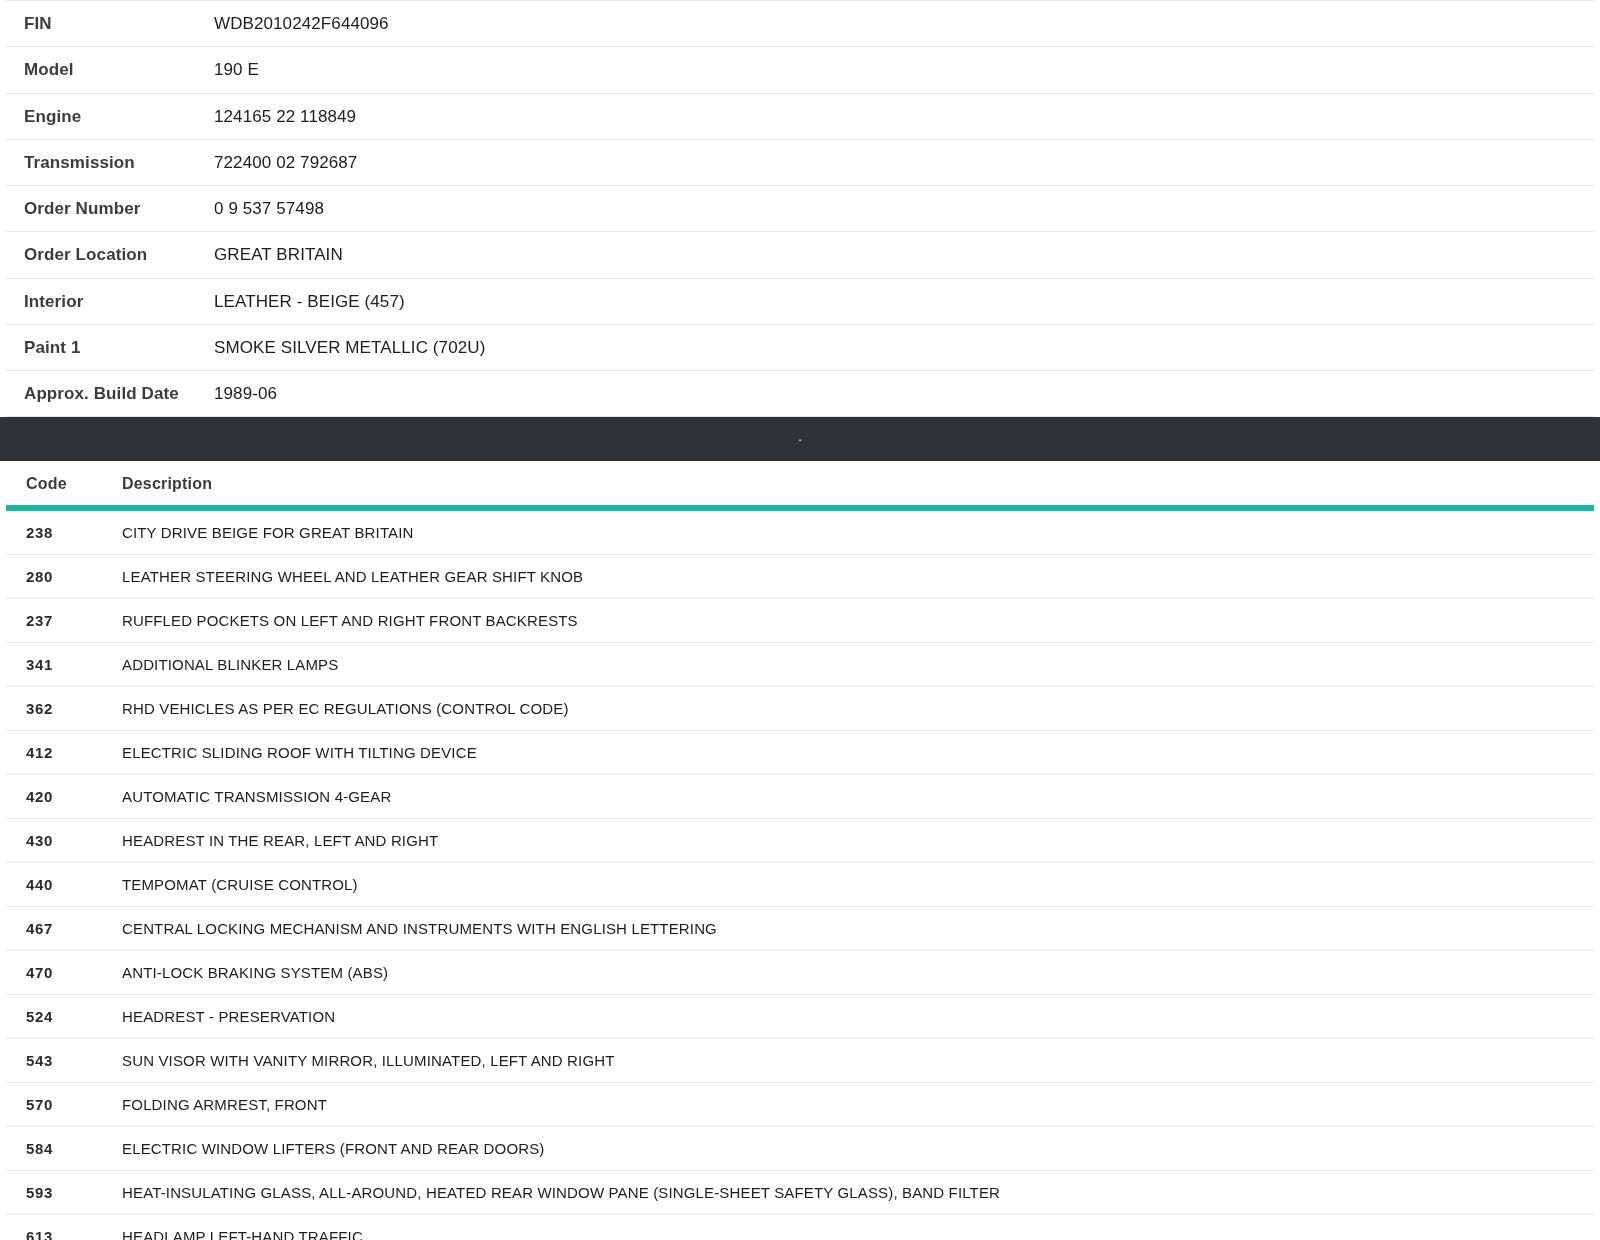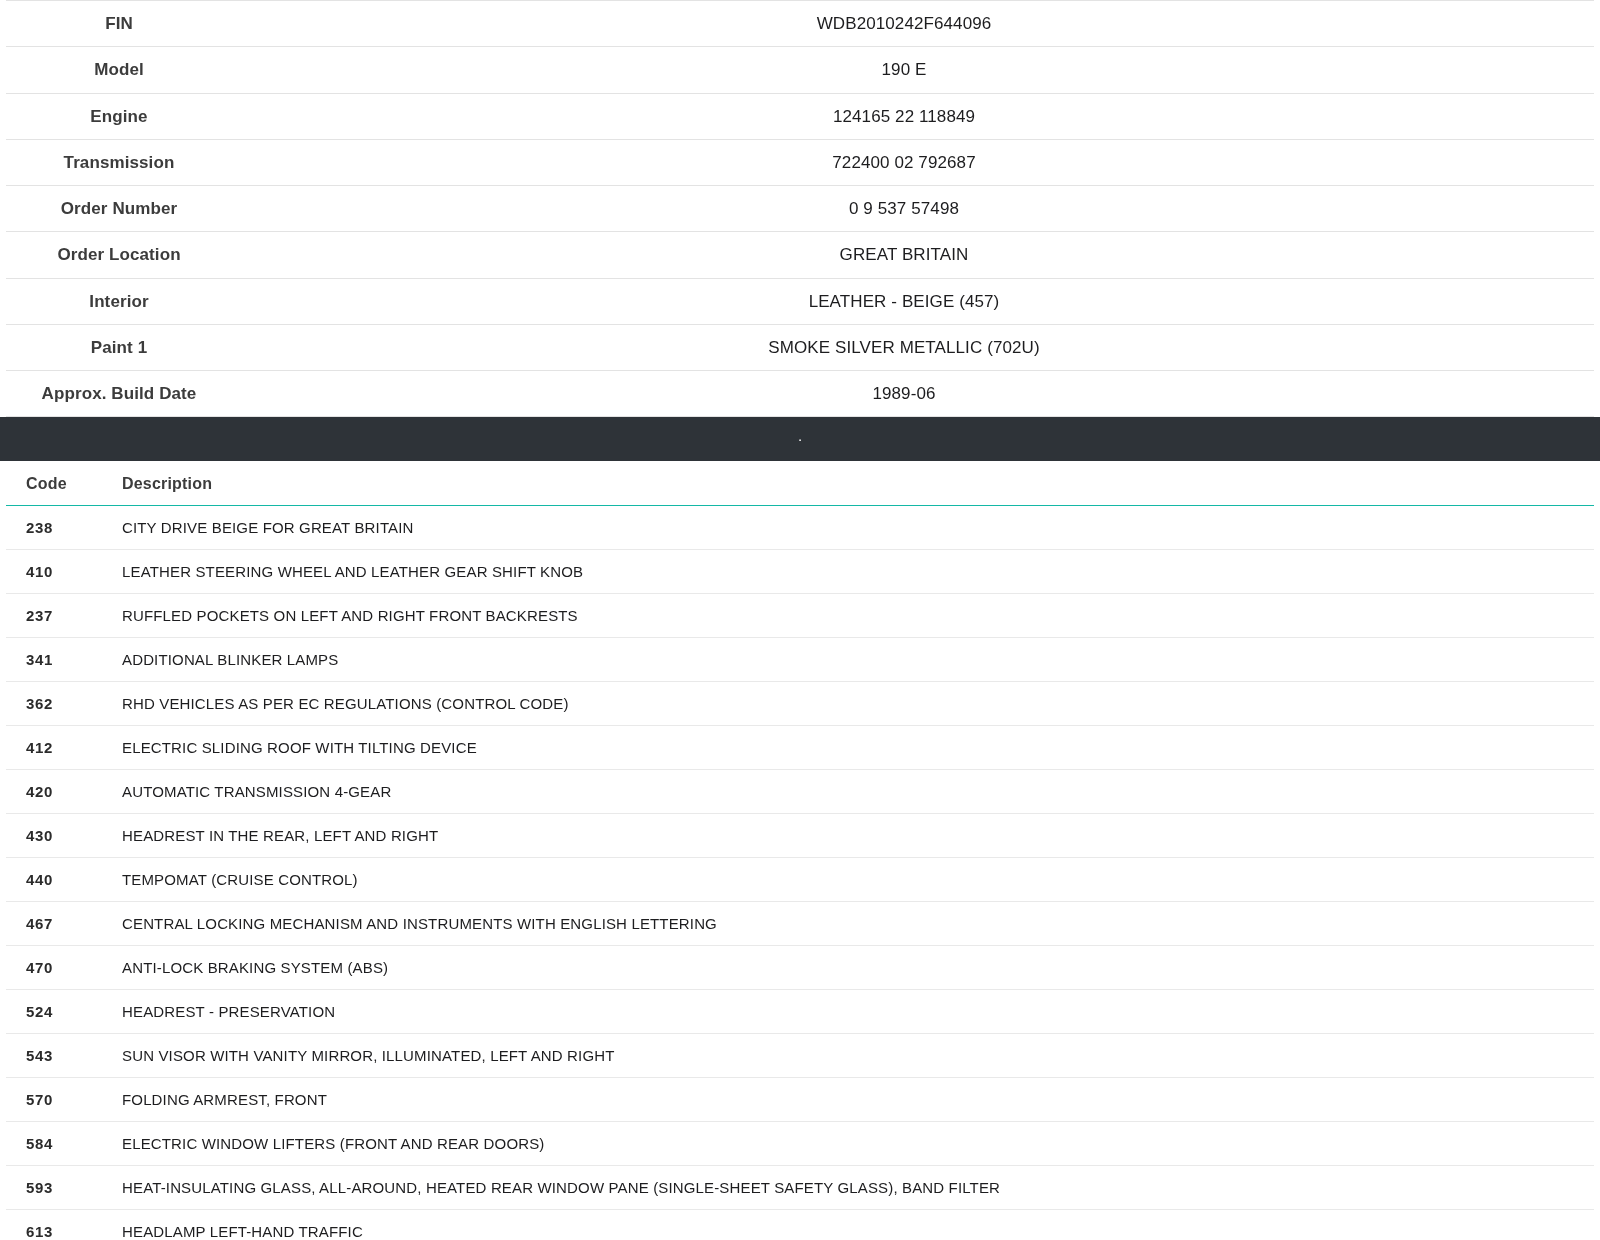--- a/index.html
+++ b/index.html
@@ -19,21 +19,20 @@
     box-sizing: border-box;
     border-left: 6px solid #ffffff;
     border-right: 6px solid #ffffff;
   }
 
   
   .info-table {
     width: 100%;
     border-collapse: collapse;
     table-layout: fixed;
-    text-align: center;
   }
   .info-table tr {
     border-bottom: 1px solid #e3e3e3;
   }
   .info-table tr:first-child {
     border-top: 1px solid #e3e3e3;
   }
   .info-table td {
     padding: 12px 0 12px 0;
     font-size: 17px;
@@ -78,21 +77,21 @@
     width: 100%;
     border-collapse: collapse;
     table-layout: fixed;
   }
   .codes-table th {
     text-align: left;
     font-size: 16px;
     font-weight: bold;
     color: #3c3c3c;
     padding: 14px 0 12px 0;
-    border-bottom: 1px solid #14b8a6;
+    border-bottom: 6px solid #14b8a6;
     letter-spacing: 0.2px;
   }
   .codes-table th.col-code,
   .codes-table td.col-code {
     width: 76px;
     padding-left: 20px;
   }
   .codes-table th.col-desc,
   .codes-table td.col-desc {
     padding-left: 20px;
@@ -170,21 +169,21 @@
         <th class="col-code">Code</th>
         <th class="col-desc">Description</th>
       </tr>
     </thead>
     <tbody>
         <tr>
           <td class="col-code">238</td>
           <td class="col-desc">CITY DRIVE BEIGE FOR GREAT BRITAIN</td>
         </tr>
         <tr>
-          <td class="col-code">410</td>
+          <td class="col-code">280</td>
           <td class="col-desc">LEATHER STEERING WHEEL AND LEATHER GEAR SHIFT KNOB</td>
         </tr>
         <tr>
           <td class="col-code">237</td>
           <td class="col-desc">RUFFLED POCKETS ON LEFT AND RIGHT FRONT BACKRESTS</td>
         </tr>
         <tr>
           <td class="col-code">341</td>
           <td class="col-desc">ADDITIONAL BLINKER LAMPS</td>
         </tr>

